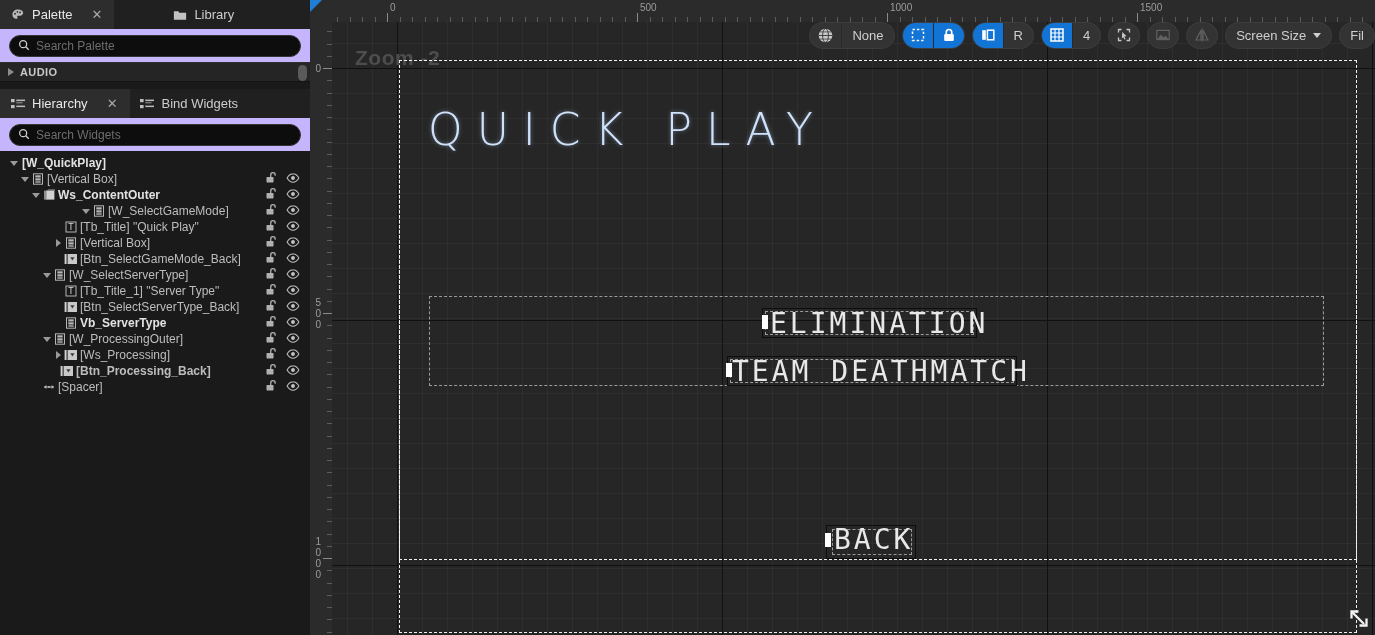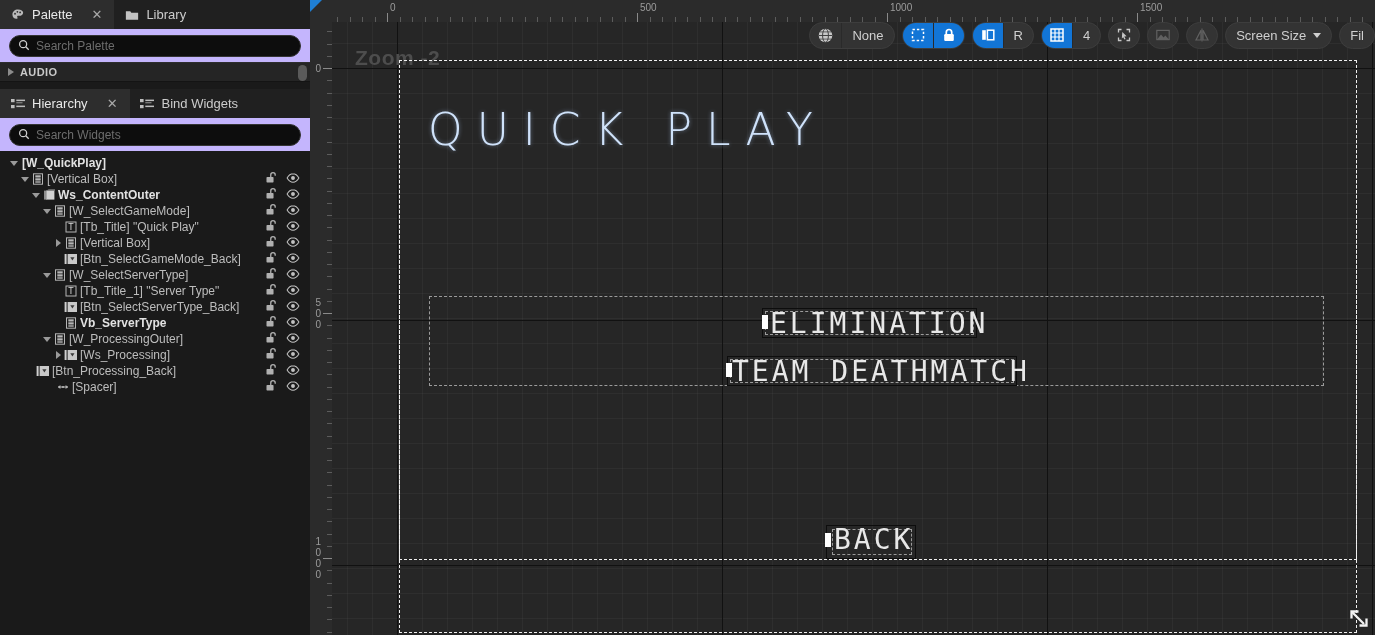--- a/index.html
+++ b/index.html
@@ -11,21 +11,21 @@
   }
   #root { position: relative; width: 1375px; height: 635px; }
 
   
   .left-panel {
     position: absolute; left: 0; top: 0; width: 310px; height: 635px;
     background: #1a1a1a;
   }
   .tabbar {
     position: relative; height: 29px; background: #202020;
-    display: flex; align-items: stretch;
+    display: flex; align-items: stretch; gap: 48px;
   }
   .tab {
     display: flex; align-items: center; gap: 7px;
     padding: 0 12px 0 10px; font-size: 13px; color: #cccccc;
     background: transparent; position: relative; cursor: default;
   }
   .tab.active { background: #2d2d2d; color: #e8e8e8; }
   .tab .tclose {
     font-size: 13px; color: #a8a8a8; margin-left: 12px; line-height: 1;
   }
@@ -303,21 +303,21 @@
             <span><svg width="13" height="13" viewBox="0 0 14 14">
                 <rect x="1.6" y="6.4" width="7.6" height="6" rx=".8" fill="#b0b0b0"></rect>
                 <path d="M6.2 6.4V4.2a2.4 2.4 0 0 1 4.8 0v.9" fill="none" stroke="#b0b0b0" stroke-width="1.4"></path>
               </svg></span>
             <span><svg width="14" height="12" viewBox="0 0 15 11">
                 <path d="M7.5 1C3.8 1 1.2 5.5 1.2 5.5S3.8 10 7.5 10 13.8 5.5 13.8 5.5 11.2 1 7.5 1z" fill="none" stroke="#c2c2c2" stroke-width="1.1"></path>
                 <circle cx="7.5" cy="5.5" r="2.1" fill="#c2c2c2"></circle>
               </svg></span>
           </span>
         </div>
-        <div class="trow" style="padding-left: 41px;">
+        <div class="trow" style="padding-left: 41px; margin-left: 39px;">
           <span class="twist">
             <span class="tri-down"></span>
           </span>
           <span class="ticon2">
             <svg width="12" height="12" viewBox="0 0 12 12">
               <rect x="1.5" y=".8" width="9" height="10.4" fill="none" stroke="#b5b5b5" stroke-width="1"></rect>
               <rect x="3.3" y="2.3" width="5.4" height="2.2" fill="#b5b5b5"></rect>
               <rect x="3.3" y="5.3" width="5.4" height="2.2" fill="#b5b5b5"></rect>
               <rect x="3.3" y="8.3" width="5.4" height="1.4" fill="#b5b5b5"></rect>
             </svg>
@@ -526,42 +526,42 @@
             <span><svg width="13" height="13" viewBox="0 0 14 14">
                 <rect x="1.6" y="6.4" width="7.6" height="6" rx=".8" fill="#b0b0b0"></rect>
                 <path d="M6.2 6.4V4.2a2.4 2.4 0 0 1 4.8 0v.9" fill="none" stroke="#b0b0b0" stroke-width="1.4"></path>
               </svg></span>
             <span><svg width="14" height="12" viewBox="0 0 15 11">
                 <path d="M7.5 1C3.8 1 1.2 5.5 1.2 5.5S3.8 10 7.5 10 13.8 5.5 13.8 5.5 11.2 1 7.5 1z" fill="none" stroke="#c2c2c2" stroke-width="1.1"></path>
                 <circle cx="7.5" cy="5.5" r="2.1" fill="#c2c2c2"></circle>
               </svg></span>
           </span>
         </div>
-        <div class="trow" style="padding-left: 24px;">
+        <div class="trow" style="padding-left: 48px; font-weight: bold;">
           <span class="twist"></span>
           <span class="ticon2">
             <svg width="14" height="12" viewBox="0 0 14 12">
               <rect x=".6" y="1" width="2" height="10" fill="#d0d0d0"></rect>
               <rect x="3.6" y="1" width="9.4" height="10" fill="#c9c9c9"></rect>
               <path d="M6.3 4.2h4.2L8.4 7.4z" fill="#3a3a3a"></path>
             </svg>
           </span>
           <span class="tlabel">[Btn_Processing_Back]</span>
           <span class="tright">
             <span><svg width="13" height="13" viewBox="0 0 14 14">
                 <rect x="1.6" y="6.4" width="7.6" height="6" rx=".8" fill="#b0b0b0"></rect>
                 <path d="M6.2 6.4V4.2a2.4 2.4 0 0 1 4.8 0v.9" fill="none" stroke="#b0b0b0" stroke-width="1.4"></path>
               </svg></span>
             <span><svg width="14" height="12" viewBox="0 0 15 11">
                 <path d="M7.5 1C3.8 1 1.2 5.5 1.2 5.5S3.8 10 7.5 10 13.8 5.5 13.8 5.5 11.2 1 7.5 1z" fill="none" stroke="#c2c2c2" stroke-width="1.1"></path>
                 <circle cx="7.5" cy="5.5" r="2.1" fill="#c2c2c2"></circle>
               </svg></span>
           </span>
         </div>
-        <div class="trow" style="padding-left: 44px; text-align: center;">
+        <div class="trow" style="padding-left: 30px; text-align: center;">
           <span class="twist"></span>
           <span class="ticon2">
             <svg width="14" height="10" viewBox="0 0 14 10">
               <line x1="2" y1="5" x2="12" y2="5" stroke="#b5b5b5" stroke-width="1.1"></line>
               <path d="M2 5 L4.4 3 v4z" fill="#b5b5b5"></path>
               <path d="M12 5 L9.6 3 v4z" fill="#b5b5b5"></path>
               <circle cx="7" cy="5" r="1.1" fill="#b5b5b5"></circle>
             </svg>
           </span>
           <span class="tlabel">[Spacer]</span>

